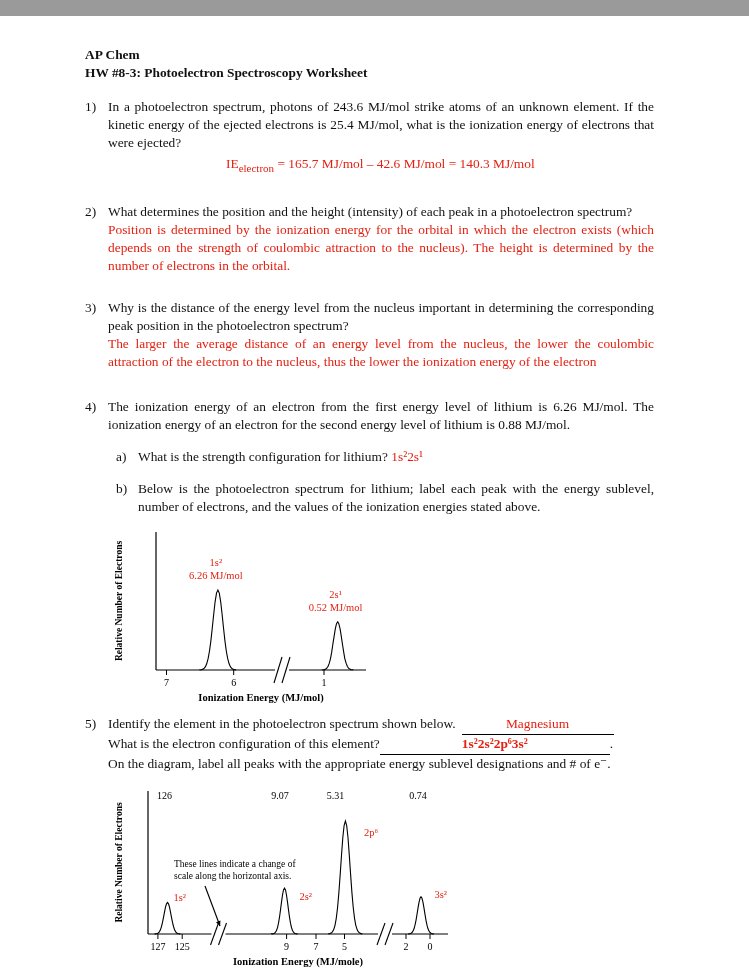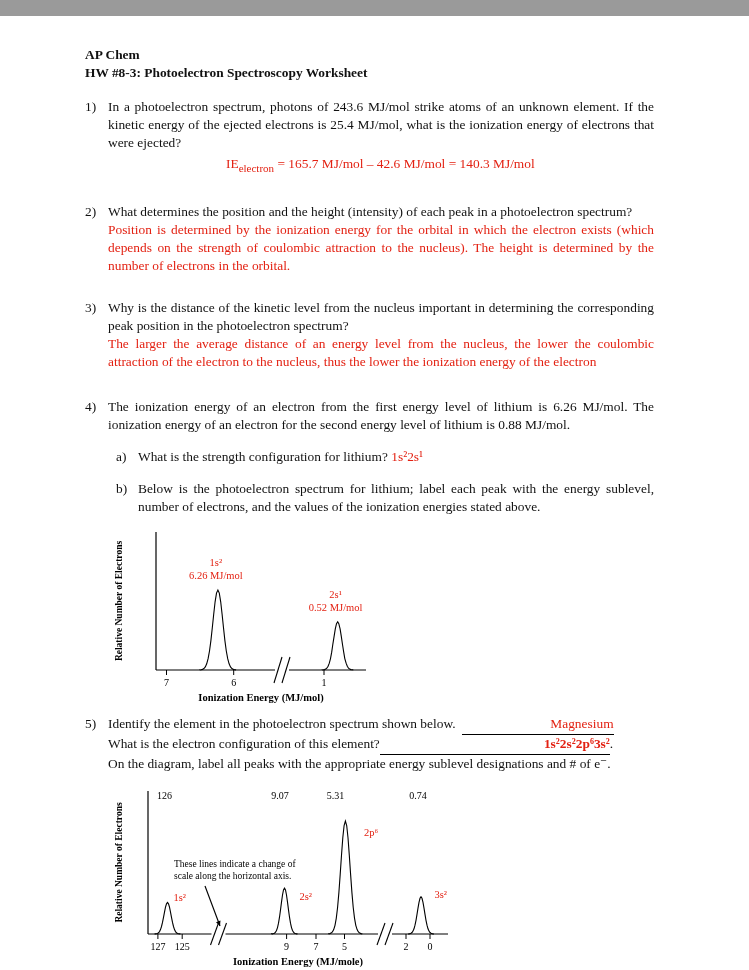--- a/index.html
+++ b/index.html
@@ -19,21 +19,21 @@
   .red { color: var(--red, #e32112); }
   .it { }
   sub { font-size: 11px; }
   #q1 { margin-bottom: 26px; }
   #q2 { margin-bottom: 24px; }
   #q3 { margin-bottom: 27px; }
   #q4 { margin-bottom: 4px; }
   .q1ans { margin: 3px 0 0 118px; }
   .sub { display: flex; gap: 6px; margin-top: 14px; }
   .subnum { min-width: 16px; margin-left: 8px; }
-  .blank { display: inline-block; border-bottom: 1.2px solid #000; text-align: right;
+  .blank { display: inline-block; border-bottom: 1.2px solid #000; text-align: center;
            vertical-align: baseline; padding-bottom: 1px; }
   .blank-element { width: 152px; margin-left: 6px; }
   .blank-config  { width: 230px; font-weight: bold; }
   figure.chart { margin: 6px 0 0 0; }
   .chart-li { margin-left: 130px; }
   .chart-mg { margin-left: 106px; }
   svg text { font-family: "Liberation Serif", "DejaVu Serif", serif; }
   .scan-bar { position: absolute; left: 62px; right: 0; top: 957px; height: 13px;
               background: #0b0b0b; }
 </style>
@@ -59,21 +59,21 @@
     <div class="qnum">2)</div>
     <div class="qbody">
       <p class="jt">What determines the position and the height (intensity) of each peak in a photoelectron spectrum?</p>
       <p class="jt red">Position is determined by the ionization energy for the orbital in which the electron exists (which depends on the strength of coulombic attraction to the nucleus). The height is determined by the number of electrons in the orbital.</p>
     </div>
   </section>
 
   <section class="q" id="q3">
     <div class="qnum">3)</div>
     <div class="qbody">
-      <p class="jt">Why is the distance of the kinetic level from the nucleus important in determining the corresponding peak position in the photoelectron spectrum?</p>
+      <p class="jt">Why is the distance of the energy level from the nucleus important in determining the corresponding peak position in the photoelectron spectrum?</p>
       <p class="jt red">The larger the average distance of an energy level from the nucleus, the lower the coulombic attraction of the electron to the nucleus, thus the lower the ionization energy of the electron</p>
     </div>
   </section>
 
   <section class="q" id="q4">
     <div class="qnum">4)</div>
     <div class="qbody">
       <p class="jt">The ionization energy of an electron from the first energy level of lithium is 6.26 MJ/mol. The ionization energy of an electron for the second energy level of lithium is 0.88 MJ/mol.</p>
 
       <div class="sub">

